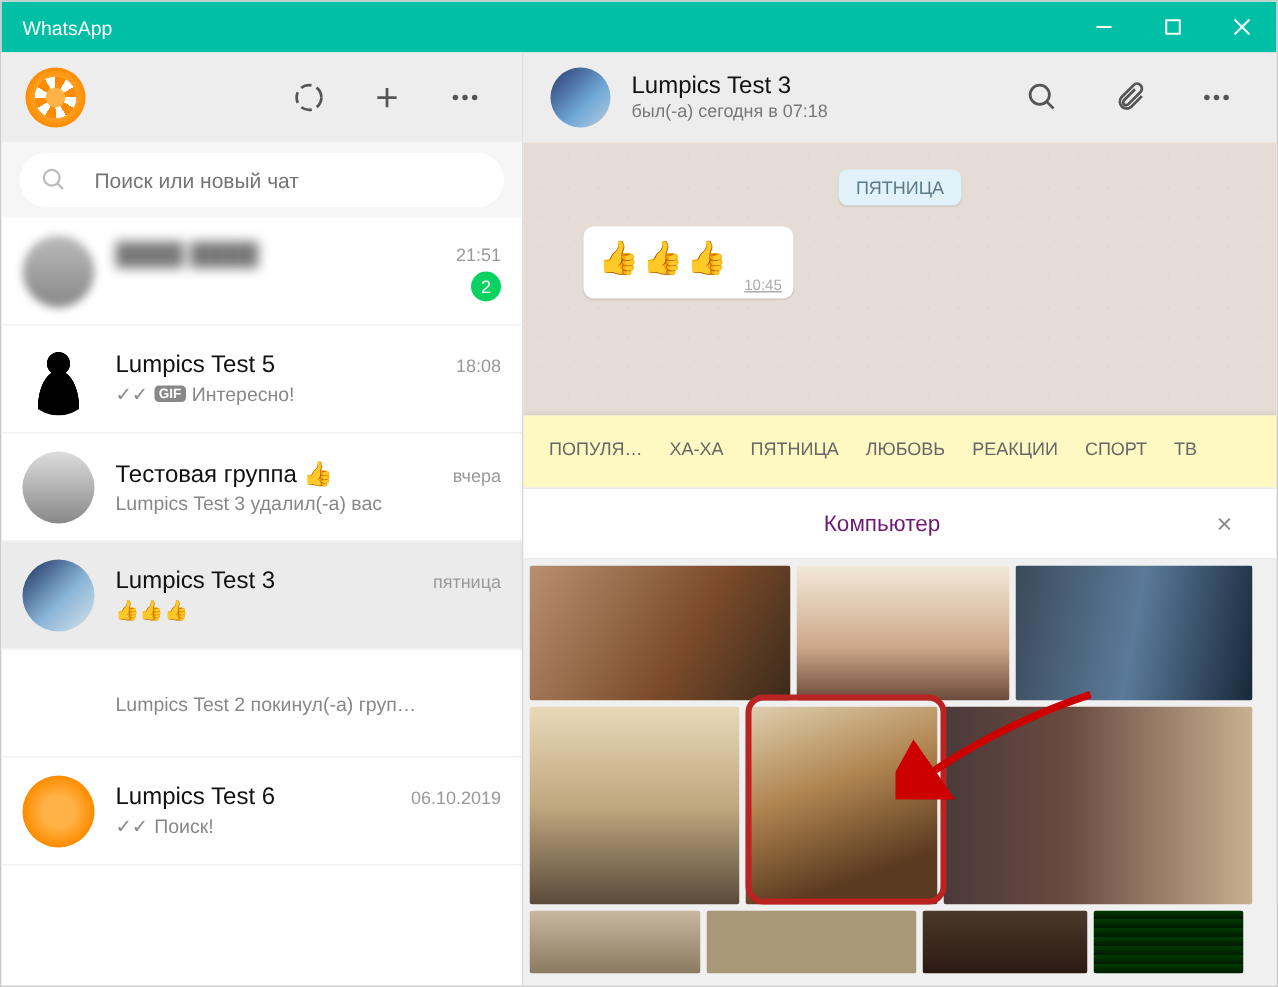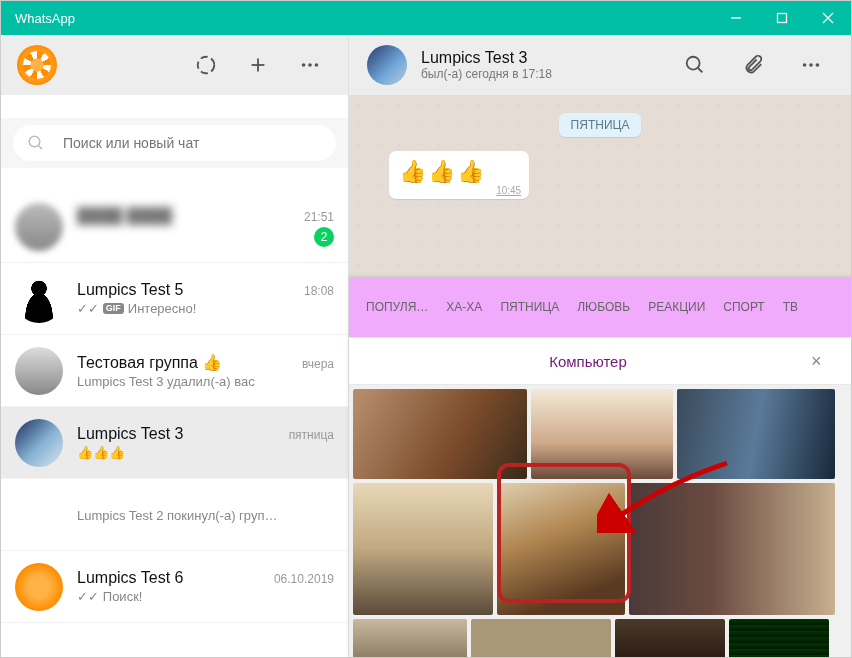--- a/index.html
+++ b/index.html
@@ -2,21 +2,21 @@
 <html><head>
 <meta charset="utf-8">
 <style>
 * { margin:0; padding:0; box-sizing:border-box; font-family:"Segoe UI",Arial,sans-serif; }
 body { background:#fff; }
 .frame { width:852px; height:658px; border:1px solid #ccc; position:relative; background:#fff; overflow:hidden; }
 .titlebar { height:34px; background:#00bfa5; display:flex; align-items:center; padding:0 0 0 14px; color:#fff; }
 .titlebar .title { flex:1; font-size:13px; }
 .tb-btn { width:46px; height:34px; display:flex; align-items:center; justify-content:center; cursor:pointer; color:#fff; }
 .body { display:flex; height:calc(100% - 34px); }
-.left { width:348px; border-right:1px solid #e0e0e0; display:flex; flex-direction:column; background:#fff;gap:23px; }
+.left { width:348px; border-right:1px solid #e0e0e0; display:flex; flex-direction:column; background:#fff; }
 .left-header { height:60px; background:#ededed; display:flex; align-items:center; padding:0 16px; gap:8px; }
 .avatar-user { width:40px; height:40px; border-radius:50%; background:radial-gradient(circle,#ffb347 30%,#ff8c00 70%); position:relative; display:flex; align-items:center; justify-content:center; }
 .avatar-user::before{content:"";width:28px;height:28px;border-radius:50%;background:conic-gradient(#ff8c00 0 30deg,#fff 30deg 60deg,#ff8c00 60deg 90deg,#fff 90deg 120deg,#ff8c00 120deg 150deg,#fff 150deg 180deg,#ff8c00 180deg 210deg,#fff 210deg 240deg,#ff8c00 240deg 270deg,#fff 270deg 300deg,#ff8c00 300deg 330deg,#fff 330deg 360deg);mask:radial-gradient(circle,transparent 6px,#000 7px);-webkit-mask:radial-gradient(circle,transparent 6px,#000 7px);}
 .left-header .spacer { flex:1; }
 .hicon { width:24px; height:24px; display:flex; align-items:center; justify-content:center; cursor:pointer; color:#555; margin:0 10px; }
 .search-bar { height:50px; background:#f6f6f6; display:flex; align-items:center; padding:0 12px; }
 .search-box { flex:1; height:36px; background:#fff; border-radius:18px; display:flex; align-items:center; padding:0 14px; color:#999; }
 .search-box svg { margin-right:18px; color:#bbb; flex-shrink:0; }
 .search-box input { border:none; outline:none; flex:1; font-size:14px; color:#555; background:transparent; }
 .chat-list { flex:1; overflow-y:auto; }
@@ -39,21 +39,21 @@
 .contact-info { flex:1; }
 .contact-name { font-size:16px; color:#111; }
 .contact-status { font-size:12px; color:#777; }
 .chat-bg { flex:1; position:relative; overflow:hidden; background:#e5ddd5; background-image:radial-gradient(rgba(0,0,0,0.03) 1px, transparent 1px); background-size:20px 20px; padding:18px 40px; }
 .date-chip { background:#e1f2fb; color:#5a7a8a; font-size:12px; padding:5px 12px; border-radius:6px; display:inline-block; margin:0 auto 14px; box-shadow:0 1px 1px rgba(0,0,0,0.1); }
 .date-wrap{ text-align:center; }
 .msg-in { background:#fff; border-radius:7px; padding:8px 10px 14px 10px; display:inline-block; position:relative; box-shadow:0 1px 1px rgba(0,0,0,0.1); max-width:70%; }
 .msg-in .time { position:absolute; bottom:3px; right:8px; font-size:10px; color:#aaa;text-decoration:underline; }
 .emoji-row { font-size:22px; letter-spacing:2px; padding-right:32px; }
 .gif-panel { position:absolute; bottom:0; left:0; right:0; height:380px; background:#f0f0f0; display:flex; flex-direction:column; box-shadow:0 -1px 4px rgba(0,0,0,0.1); z-index:3; }
-.gif-tabs { height:60px; display:flex; align-items:center; padding:0 8px; gap:0; background:#f0abfc; }
+.gif-tabs { height:48px; display:flex; padding:0 8px; gap:0; background:#fef9c3; }
 .gif-tab { flex:0 0 auto; font-size:12px; color:#666; padding:0 9px; height:44px; line-height:44px; cursor:pointer; white-space:nowrap; }
 .gif-search { height:48px; background:#fff; display:flex; align-items:center; padding:0 16px; border-top:1px solid #e8e8e8; border-bottom:1px solid #e8e8e8; }
 .gif-search input { flex:1; border:none; outline:none; font-size:15px; color:#701a75;text-align:center; }
 .gif-close { width:24px; cursor:pointer; color:#888; font-size:18px; }
 .gif-grid { flex:1; padding:4px; overflow:hidden; display:flex; flex-wrap:wrap; gap:4px; align-content:flex-start; background:#f0f0f0; }
 .gif-cell { border-radius:2px; overflow:hidden; position:relative; }
 .gif-cell .g { width:100%; height:100%; }
 .highlight-ring { position:absolute; border:4px solid #b22; border-radius:12px; pointer-events:none; z-index:5; }
 .arrow-svg { position:absolute; pointer-events:none; z-index:6; }
 .composer { height:56px; background:#f0f0f0; display:flex; align-items:center; padding:0 14px; gap:12px; border-top:1px solid #e0e0e0; z-index:2; }
@@ -216,21 +216,21 @@
         </div>
 
       </div>
     </div>
 
     <div class="right">
       <div class="right-header">
         <div class="contact-av"></div>
         <div class="contact-info">
           <div class="contact-name">Lumpics Test 3</div>
-          <div class="contact-status">был(-а) сегодня в 17:18</div>
+          <div class="contact-status">был(-а) сегодня в 07:18</div>
         </div>
         <div class="hicon">
             <svg width="22" height="22" viewBox="0 0 24 24" fill="none" stroke="#555" stroke-width="2">
               <circle cx="10" cy="10" r="7"></circle>
               <line x1="20" y1="20" x2="15" y2="15"></line>
             </svg>
           </div>
         <div class="hicon">
             <svg width="22" height="22" viewBox="0 0 24 24" fill="none" stroke="#555" stroke-width="2">
               <path d="M21 11l-8 8a5 5 0 01-7-7l9-9a3.5 3.5 0 015 5l-9 9a2 2 0 01-3-3l8-8"></path>

